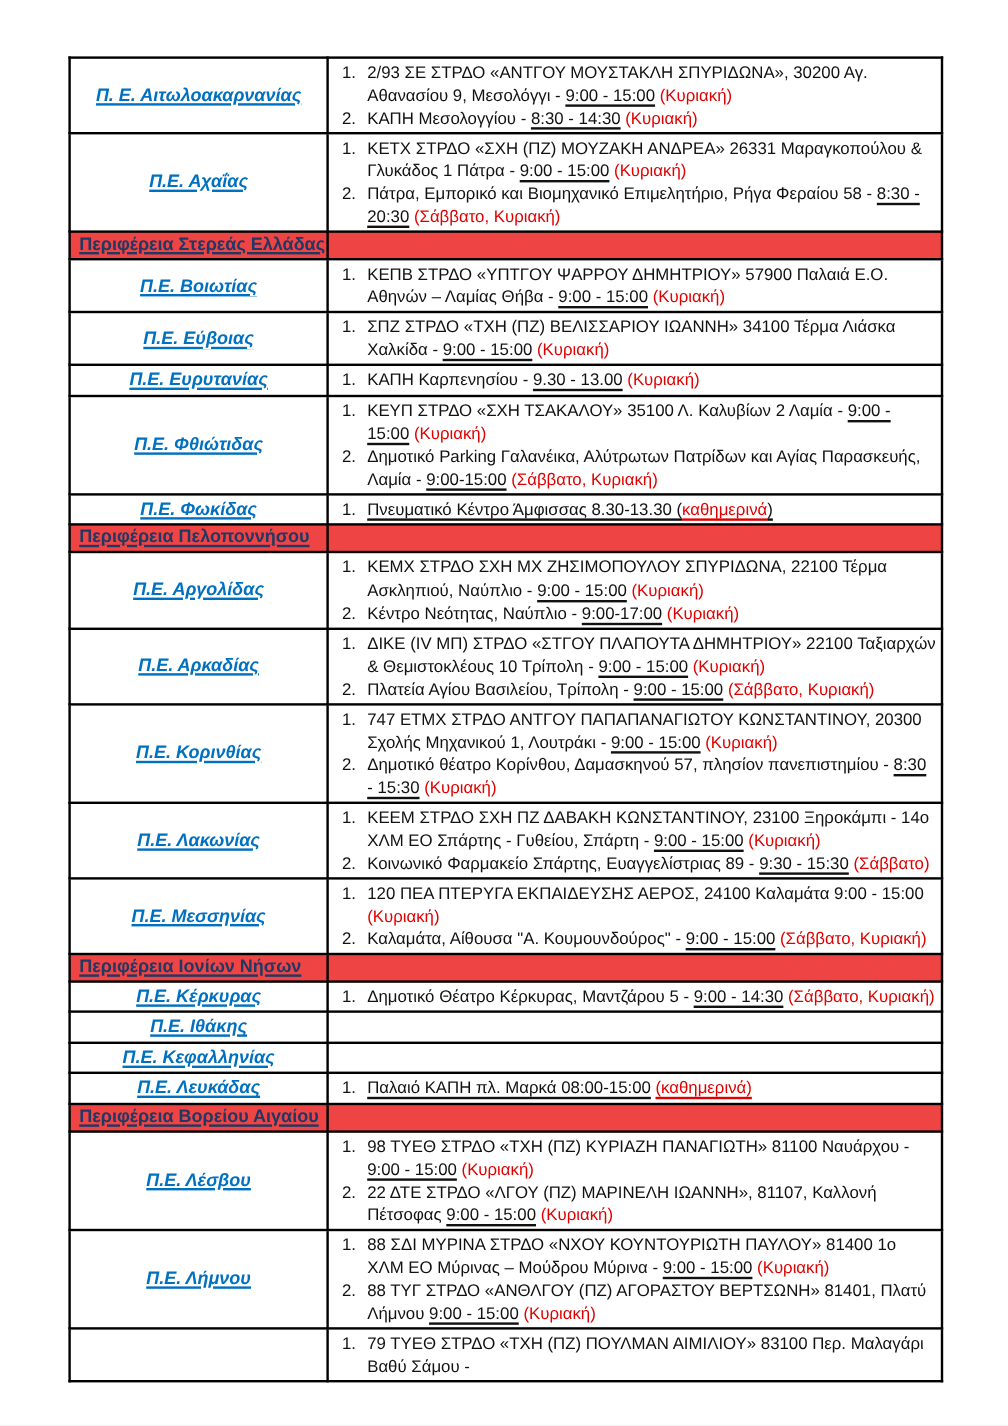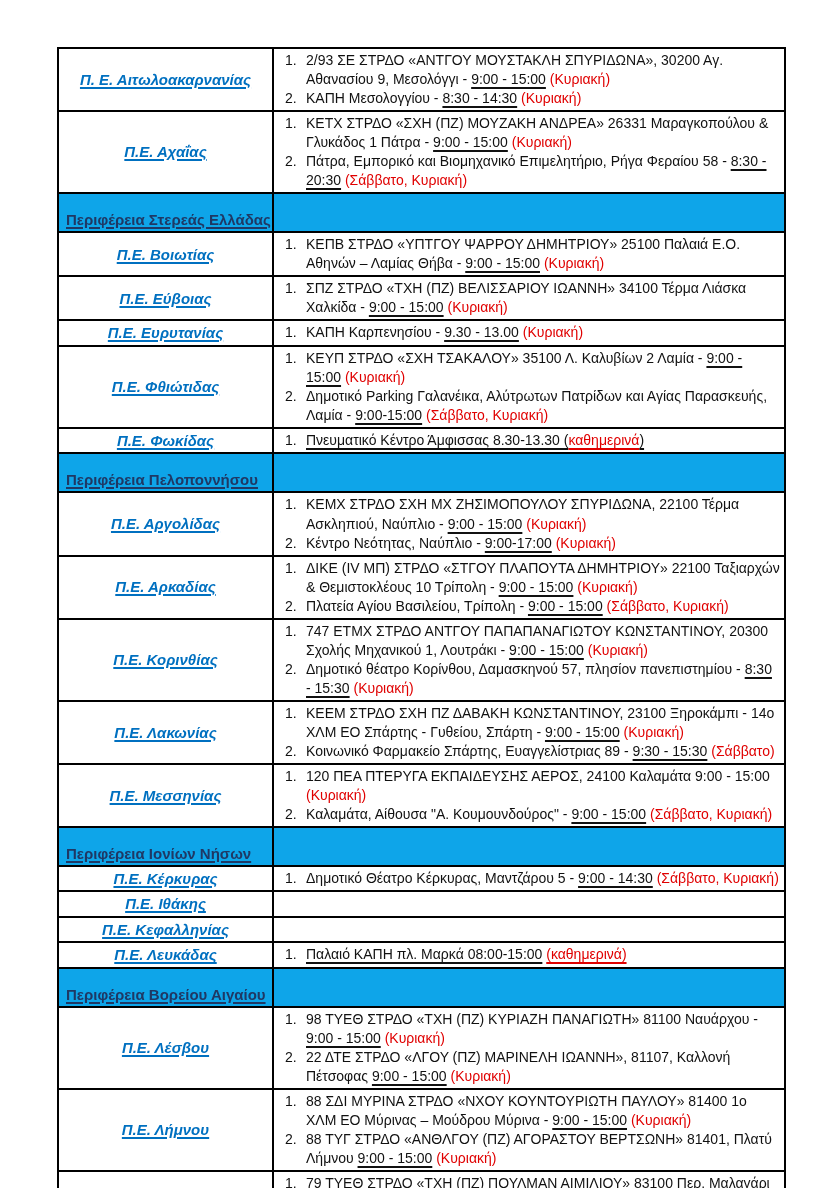--- a/index.html
+++ b/index.html
@@ -19,22 +19,22 @@
   td.region-cell {
     text-align:center; vertical-align:middle; padding:2px 5px;font-style:italic;
   }
   .region-link {
     color:#0070C0; font-weight:700; font-size:15px;
     text-decoration:underline; text-decoration-thickness:1.5px;
     text-underline-offset:2px; cursor:pointer; line-height:1.3;
     display:inline-block;
   }
   tr.section-row td {
-    background:#0ea5e9; border-top:2.5px solid #000; border-bottom:2.5px solid #000;
-    padding:17px 4px 2px 7px; vertical-align:middle;
+    background:#ef4444; border-top:2.5px solid #000; border-bottom:2.5px solid #000;
+    padding:1px 4px 2px 7px; vertical-align:middle;
   }
   .section-label {
     color:#1F3864; font-weight:700; font-size:15px;
     text-decoration:underline; text-decoration-thickness:1.5px;
     text-underline-offset:2px; white-space:nowrap;
   }
   td.loc-cell { vertical-align:top; padding:2px 3px 2px 0; }
   ol.loc-list { margin:0; padding:0; list-style:none; }
   li.loc-item { display:flex; align-items:flex-start; }
   .num { flex:0 0 32px; box-sizing:border-box; padding-left:11px;
@@ -86,21 +86,21 @@
         <tr class="section-row">
           <td class="section-label-cell"><span class="section-label">Περιφέρεια Στερεάς Ελλάδας</span></td>
           <td class="section-empty-cell"></td>
         </tr>
         <tr class="data-row">
           <td class="region-cell"><span class="region-link">Π.Ε. Βοιωτίας</span></td>
           <td class="loc-cell">
             <ol class="loc-list">
               <li class="loc-item">
                 <span class="num">1.</span>
-                <span class="content"><span>ΚΕΠΒ ΣΤΡΔΟ «ΥΠΤΓΟΥ ΨΑΡΡΟΥ ΔΗΜΗΤΡΙΟΥ» 25100 Παλαιά Ε.Ο. Αθηνών – Λαμίας Θήβα - </span><span class="u">9:00 - 15:00</span><span> </span><span class="red">(Κυριακή)</span></span>
+                <span class="content"><span>ΚΕΠΒ ΣΤΡΔΟ «ΥΠΤΓΟΥ ΨΑΡΡΟΥ ΔΗΜΗΤΡΙΟΥ» 57900 Παλαιά Ε.Ο. Αθηνών – Λαμίας Θήβα - </span><span class="u">9:00 - 15:00</span><span> </span><span class="red">(Κυριακή)</span></span>
               </li>
             </ol>
           </td>
         </tr>
         <tr class="data-row">
           <td class="region-cell"><span class="region-link">Π.Ε. Εύβοιας</span></td>
           <td class="loc-cell">
             <ol class="loc-list">
               <li class="loc-item">
                 <span class="num">1.</span>

